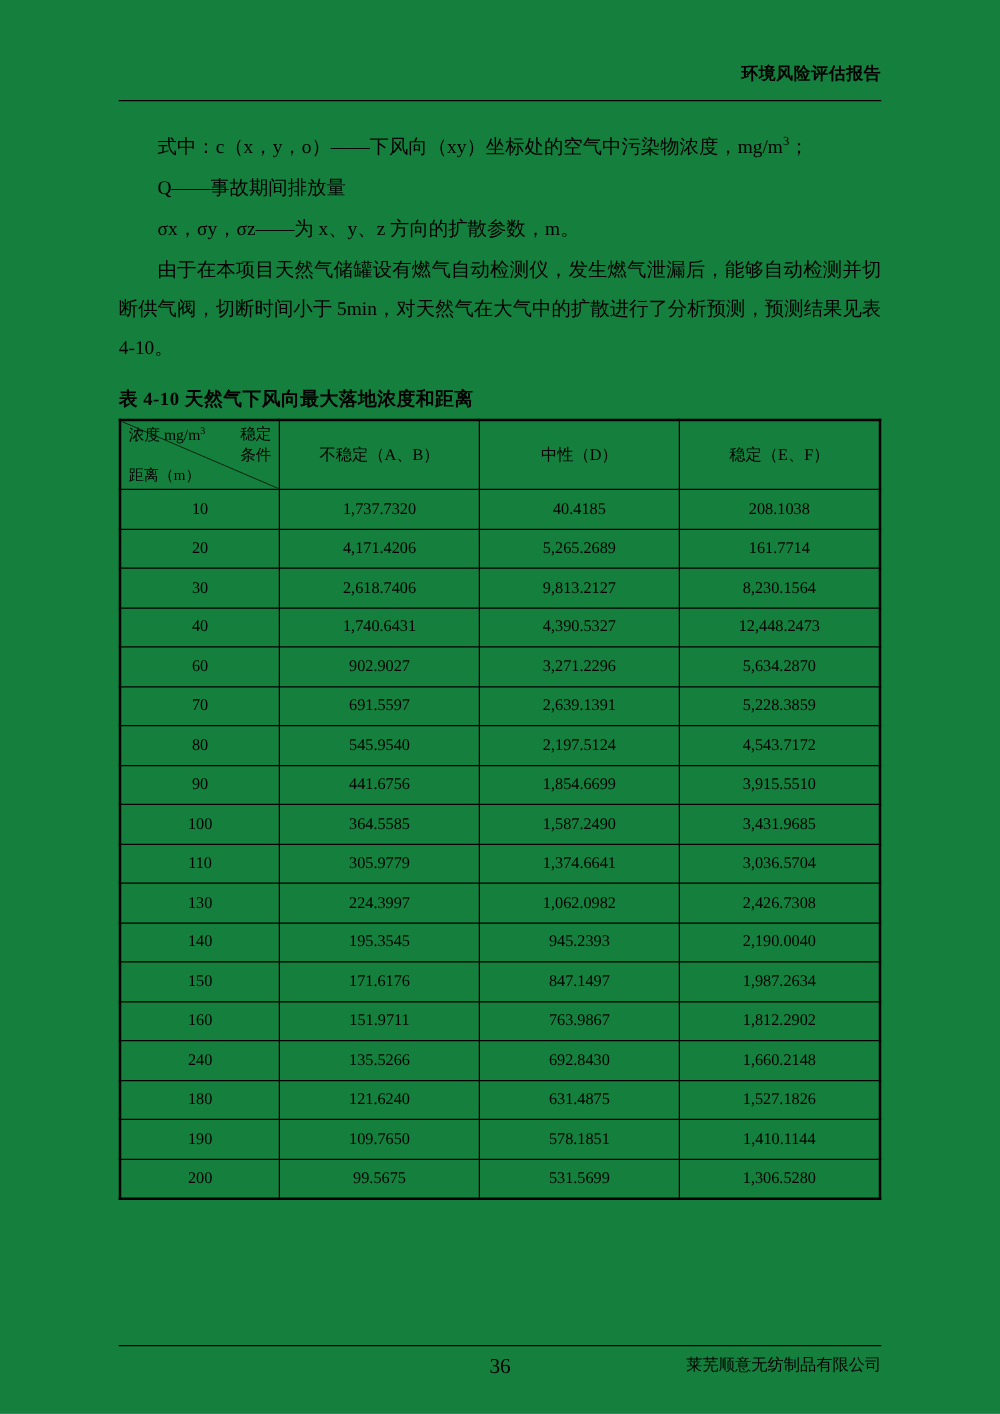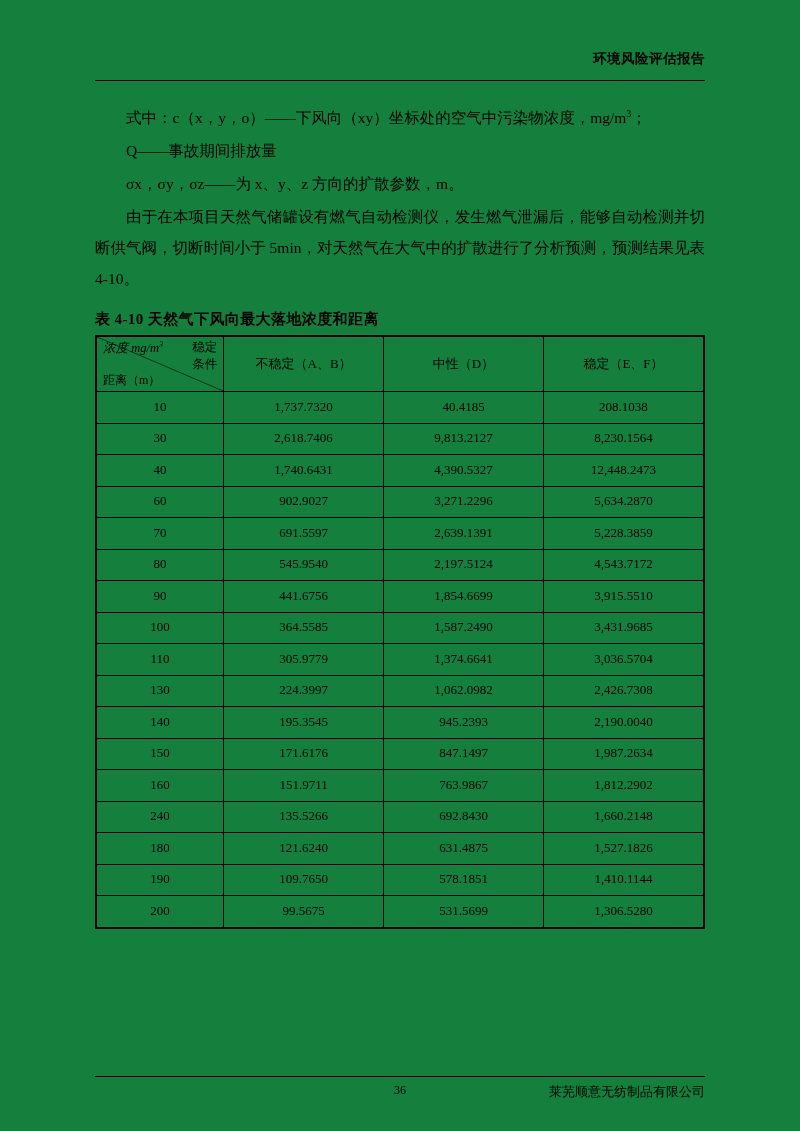--- a/index.html
+++ b/index.html
@@ -110,21 +110,20 @@
     position: absolute;
     right: 6px;
     top: 3px;
     font-size: 12.5px;
   }
   .corner-mid {
     position: absolute;
     left: 6px;
     top: 3px;
     font-size: 12.5px;
-    font-style: italic;
   }
   .corner-bot {
     position: absolute;
     left: 6px;
     bottom: 3px;
     font-size: 12px;
   }
   .corner-top2 {
     position: absolute;
     right: 6px;
@@ -147,21 +146,21 @@
     margin-bottom: 6px;
   }
   .footer-row {
     position: relative;
     height: 20px;
   }
   .footer-page {
     position: absolute;
     left: 50%;
     transform: translateX(-50%);
-    font-size: 12px;
+    font-size: 17px;
   }
   .footer-company {
     position: absolute;
     right: 0;
     top: 0;
     font-size: 13px;
     font-weight: normal;
   }
 </style>
 </head>
@@ -210,20 +209,26 @@
         </tr>
       </thead>
       <tbody id="table-body">
           <tr>
             <td>10</td>
             <td>1,737.7320</td>
             <td>40.4185</td>
             <td>208.1038</td>
           </tr>
           <tr>
+            <td>20</td>
+            <td>4,171.4206</td>
+            <td>5,265.2689</td>
+            <td>161.7714</td>
+          </tr>
+          <tr>
             <td>30</td>
             <td>2,618.7406</td>
             <td>9,813.2127</td>
             <td>8,230.1564</td>
           </tr>
           <tr>
             <td>40</td>
             <td>1,740.6431</td>
             <td>4,390.5327</td>
             <td>12,448.2473</td>

